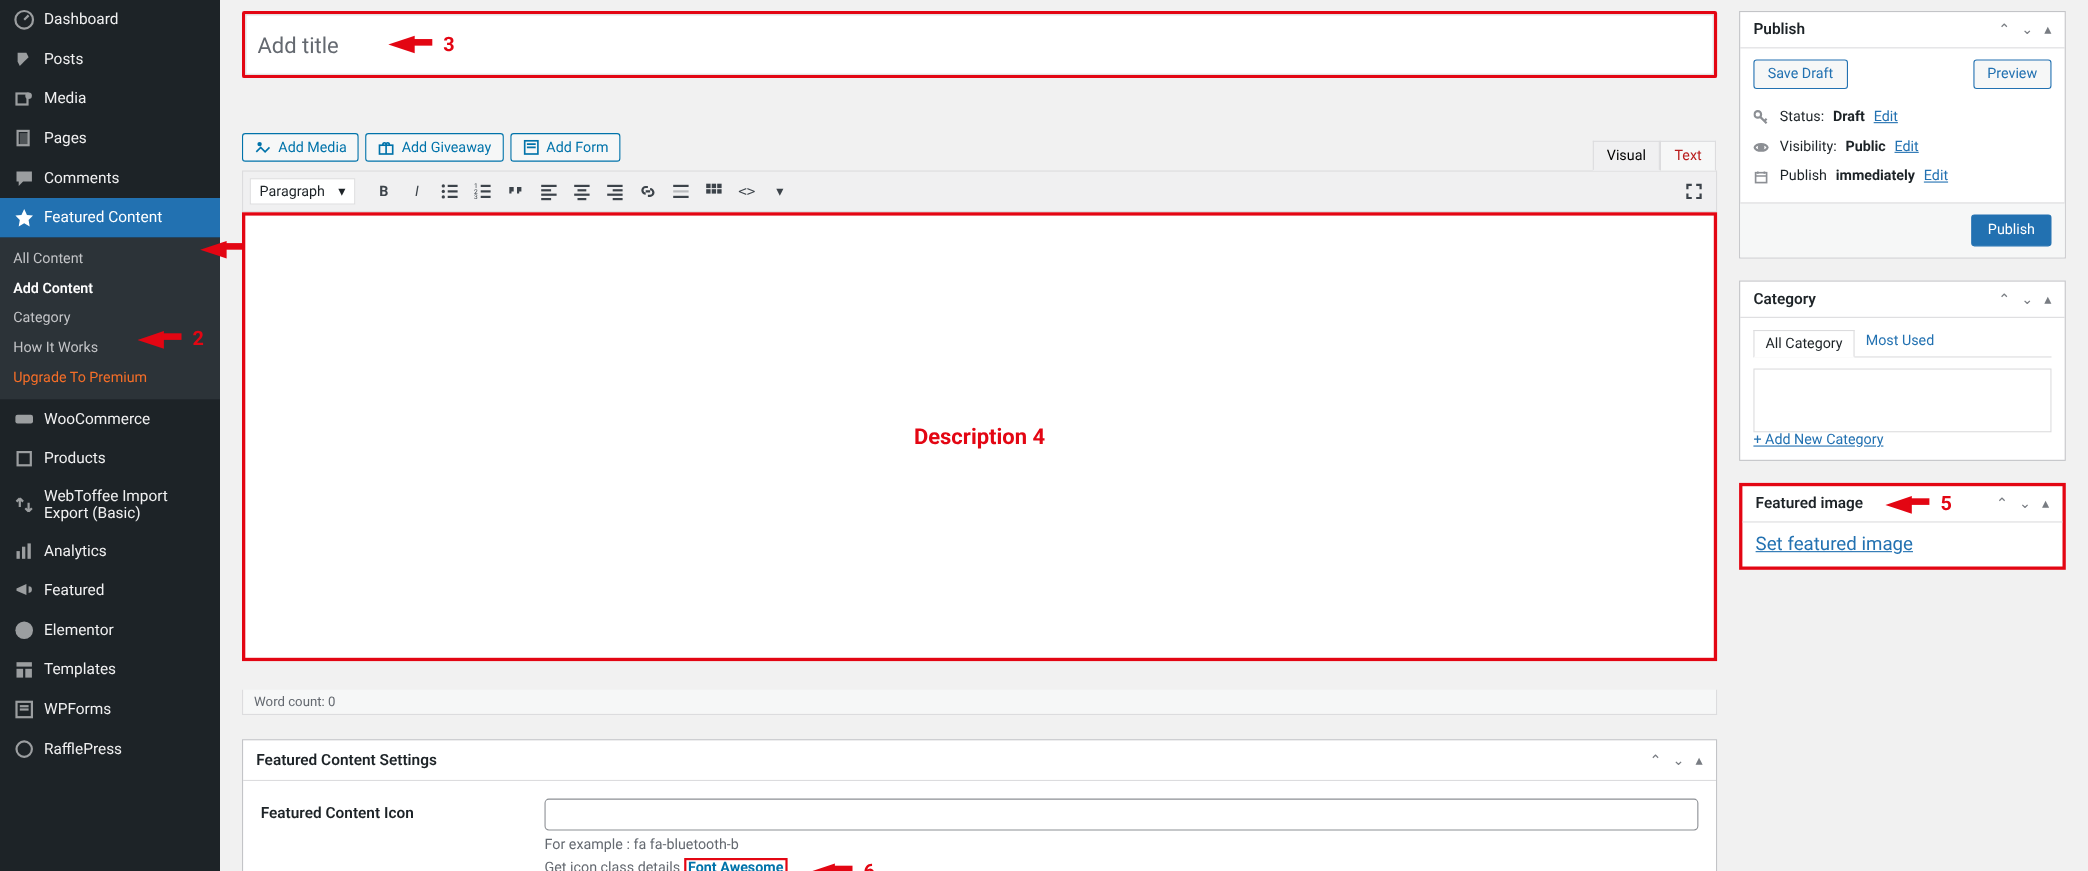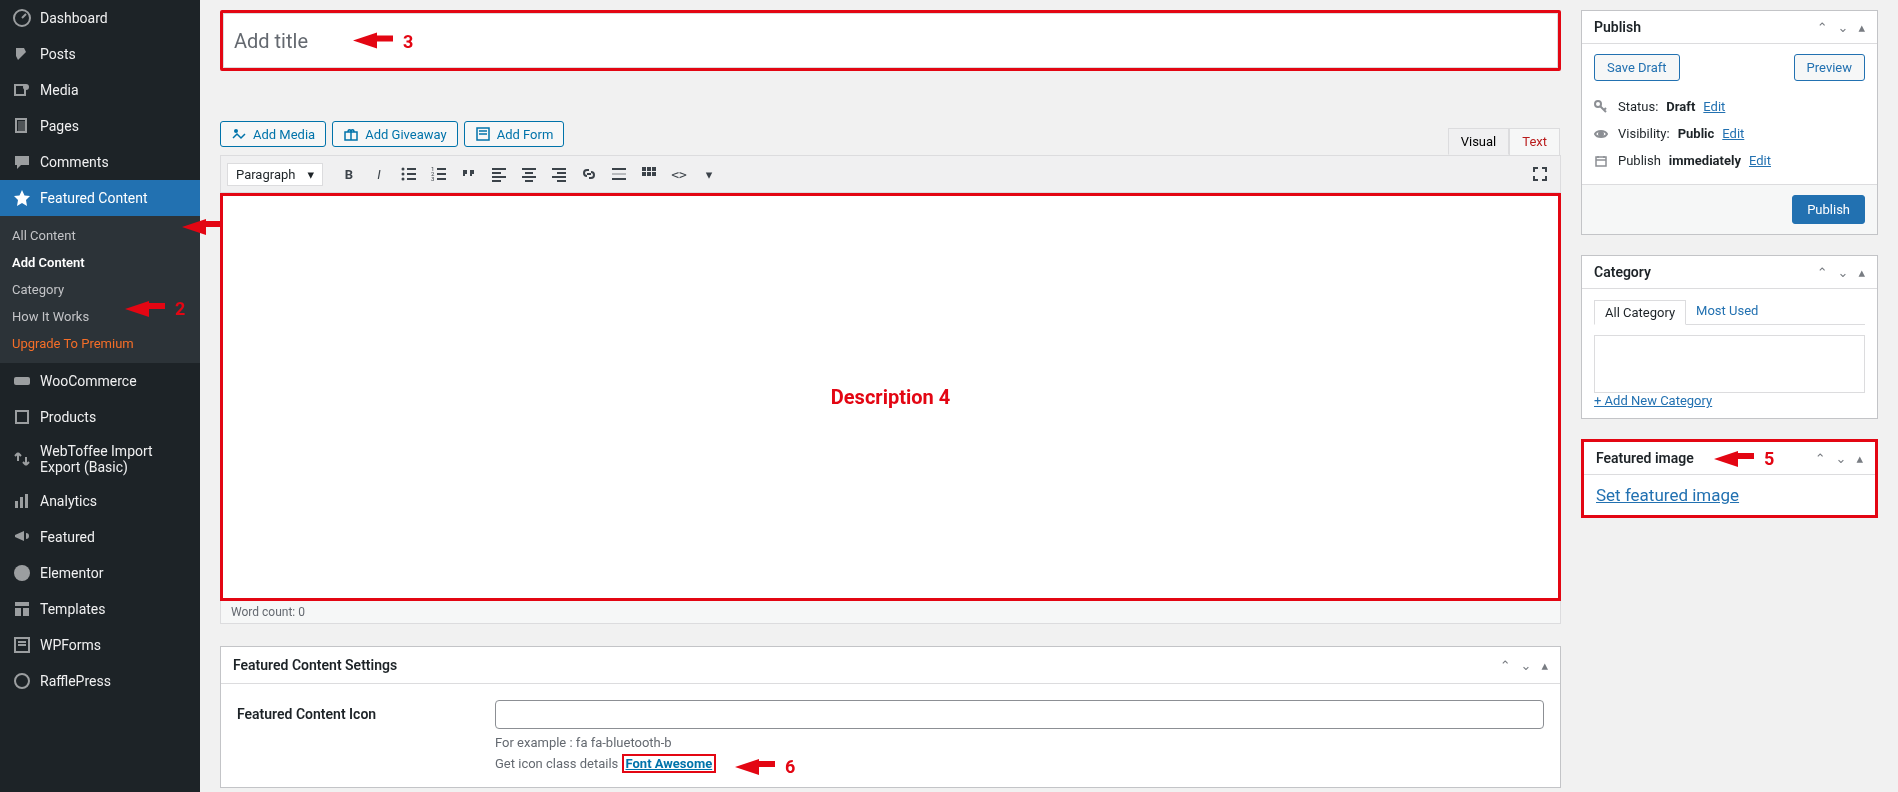--- a/index.html
+++ b/index.html
@@ -29,21 +29,21 @@
 .editor-shell { margin-top: 8px; position: relative; }
 .tabs { position: absolute; right: 1px; top: -27px; display: flex; }
 .tab { border: 1px solid #dcdcde; border-bottom: none; padding: 5px 12px; font-size: 13px; background: #f6f7f7; cursor: pointer; color: #b91c1c; }
 .tab.active { background: #f0f0f1; color: #000; border-bottom: 1px solid #f0f0f1; position: relative; z-index: 2; }
 .toolbar { background: #f0f0f1; border: 1px solid #dcdcde; padding: 4px 6px; display: flex; align-items: center; gap: 2px; }
 .fmt-select { border: 1px solid #dcdcde; background: #fff; padding: 3px 8px; font-size: 13px; margin-right: 10px; cursor: pointer; display: inline-flex; align-items: center; gap: 12px; }
 .tb-btn { width: 28px; height: 28px; display: inline-flex; align-items: center; justify-content: center; cursor: pointer; color: #3c434a; border-radius: 2px; }
 .expand { margin-left: auto; }
 .canvas { border: 3px solid #e30613; border-top: 3px solid #e30613; background: #fff; height: 408px; position: relative; }
 .canvas-label { position: absolute; top: 50%; left: 50%; transform: translate(-50%, -50%); color: #e30613; font-weight: bold; font-size: 20px; }
-.status-bar { border: 1px solid #dcdcde; border-top: none; background: #f6f7f7; padding: 4px 10px; font-size: 12px; color: #646970; }
+.status-bar { border: 1px solid #dcdcde; border-top: none; background: #f6f7f7; padding: 4px 10px; font-size: 12px; color: #646970; margin-top: 26px; }
 
 .metabox { margin-top: 22px; border: 1px solid #c3c4c7; background: #fff; }
 .metabox-head { border-bottom: 1px solid #dcdcde; padding: 10px 12px; display: flex; align-items: center; }
 .metabox-head .mh-title { font-weight: 600; font-size: 14px; }
 .mh-ctrls { margin-left: auto; display: flex; gap: 10px; color: #787c82; }
 .mh-ctrls span { cursor: pointer; }
 .metabox-body { padding: 16px; }
 .field-row { display: flex; align-items: flex-start; }
 .field-label { width: 258px; font-weight: 600; font-size: 14px; padding-top: 6px; }
 .field-input-wrap { flex: 1; }

